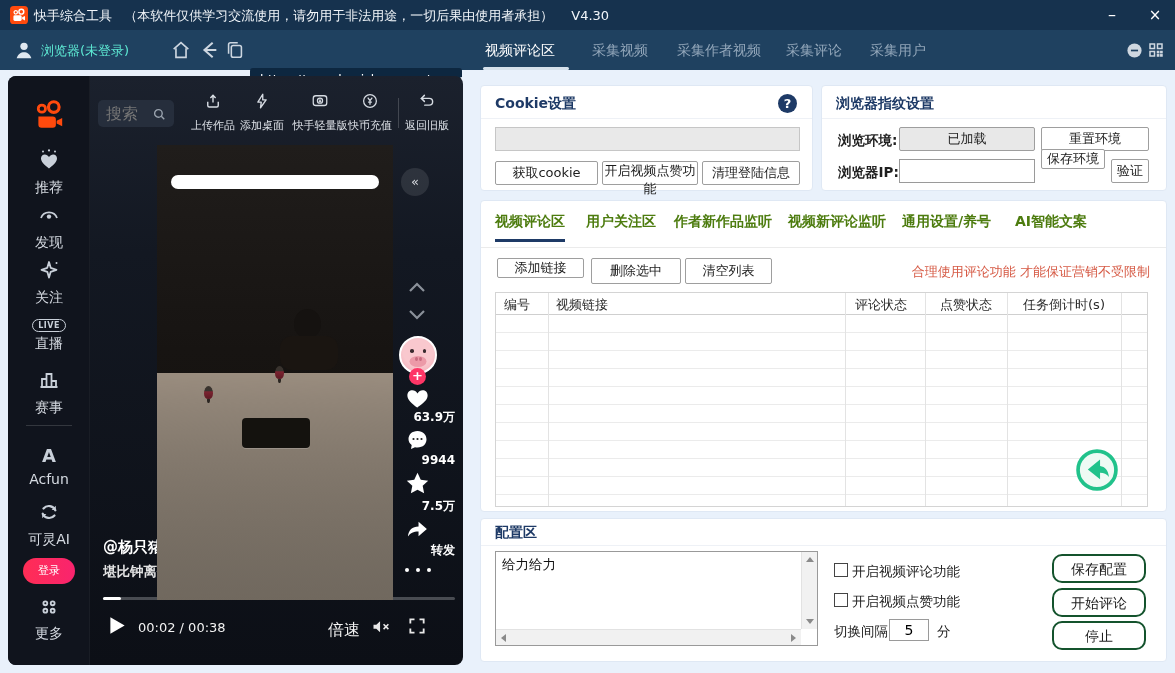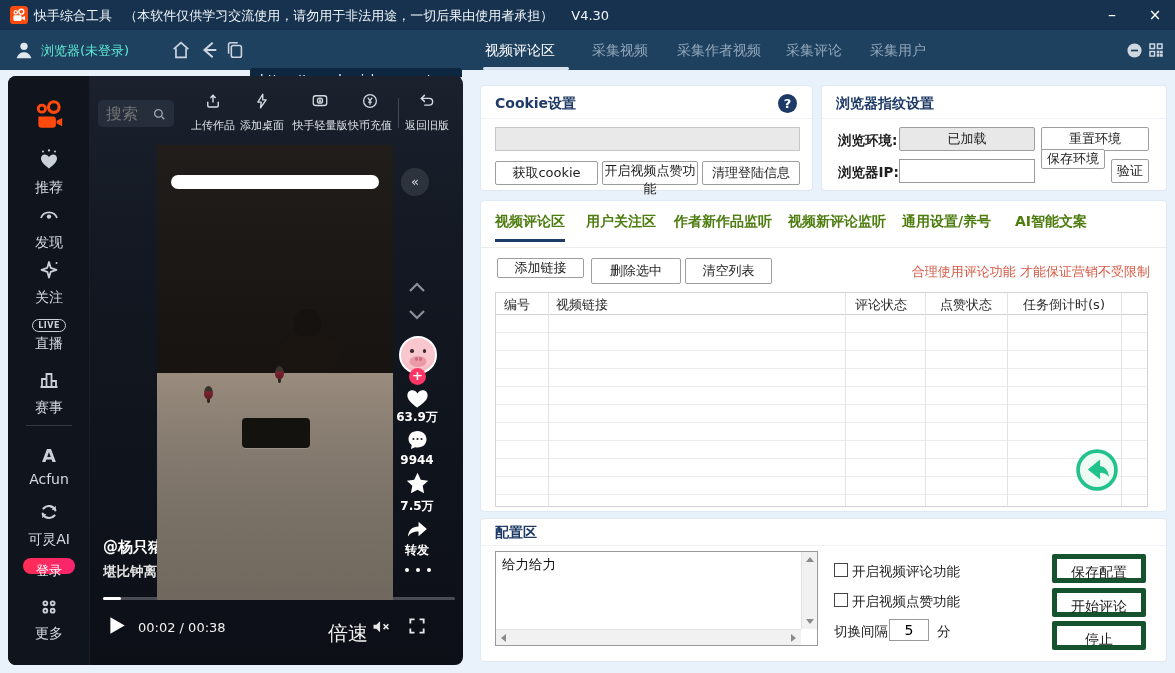--- a/index.html
+++ b/index.html
@@ -23,22 +23,22 @@
 
   
   .player { position:absolute; left:8px; top:76px; width:455px; height:589px; border-radius:8px; overflow:hidden;
             background:linear-gradient(180deg,#1b212d 0%,#131822 30%,#0c0f16 100%); }
   .ks-side { position:absolute; left:0; top:0; width:82px; height:589px; background:#10141d;
              border-right:1px solid rgba(255,255,255,.04); }
   .side-item { position:absolute; left:0; width:82px; text-align:center; color:#c9d0d9; }
   .side-item .lbl { display:block; font-size:14px; margin-top:3px; color:#d6dbe2; }
   .live-badge { display:inline-block; border:1.5px solid #c9d0d9; border-radius:9px; font-size:8px;
                 padding:1px 5px; letter-spacing:.5px; color:#c9d0d9; font-weight:bold; }
-  .login-pill { position:absolute; left:15px; width:52px; height:16px; border-radius:13px;
-                background:linear-gradient(90deg,#ff2d55,#f9246e); color:#fff; font-size:13px;
+  .login-pill { position:absolute; left:15px; width:52px; height:26px; border-radius:13px;
+                background:linear-gradient(90deg,#ff2d55,#f9246e); color:#fff; font-size:11px;
                 text-align:center; line-height:26px; }
   .search-pill { position:absolute; left:90px; top:24px; width:76px; height:27px; border-radius:5px;
                  background:#262e3c; display:flex; align-items:center; padding:0 8px; }
   .search-pill input { flex:1; width:40px; background:transparent; border:none; outline:none;
                        color:#aeb6c2; font-size:16px; font-family:inherit; }
   .tb-btn { position:absolute; top:16px; width:50px; text-align:center; color:#e2e6ec; }
   .tb-btn .lbl { display:block; font-size:11px; margin-top:4px; white-space:nowrap; color:#dfe3e9; }
   .tb-div { position:absolute; left:390px; top:22px; width:1px; height:30px; background:rgba(255,255,255,.18); }
 
   .video { position:absolute; left:149px; top:69px; width:236px; height:455px; overflow:hidden;
@@ -51,21 +51,21 @@
   .vinset { position:absolute; left:36%; top:60%; width:29%; height:6.5%; background:#14120e; border-radius:4px;
             box-shadow:0 1px 0 rgba(255,255,255,.18); }
   .phead { position:absolute; left:58%; top:36%; width:27px; height:29px; background:#151210; border-radius:50% 50% 46% 46%; }
   .pbody { position:absolute; left:52%; top:42%; width:58px; height:34px; background:#1a1511; border-radius:12px; }
   .glass { position:absolute; width:9px; height:13px; border-radius:50% 50% 45% 45%/58% 58% 42% 42%;
            background:linear-gradient(#39332e 38%,#7c2330 44%,#5d1a24); box-shadow:0 7px 0 -3px #2b2622; }
   .caption { position:absolute; left:14px; top:30px; width:208px; background:#ffffff; border-radius:10px;
              padding:7px 6px; text-align:center; color:#151515; font-weight:bold; font-size:16.5px; line-height:1.32; }
 
   .rail-ico { position:absolute; text-align:center; }
-  .rail-lbl { position:absolute; width:76px; text-align:center; color:#ffffff; font-size:12px; font-weight:600; }
+  .rail-lbl { position:absolute; width:76px; text-align:right; color:#ffffff; font-size:12px; font-weight:600; }
   .collapse { position:absolute; left:393px; top:92px; width:28px; height:28px; border-radius:50%;
               background:rgba(255,255,255,.10); color:#d8dbe0; text-align:center; line-height:27px; font-size:13px; }
   .avatar { position:absolute; left:391px; top:260px; width:38px; height:38px; border-radius:50%;
             border:2px solid #fff; background:radial-gradient(circle at 50% 38%,#f9c8ce 55%,#f2a8b3);
             overflow:hidden; }
   .avatar .snout { position:absolute; left:50%; top:52%; transform:translateX(-50%); width:17px; height:11px;
                    background:#ec9aa8; border-radius:50%; }
   .avatar .n1,.avatar .n2 { position:absolute; top:56%; width:3px; height:4px; background:#c76b7e; border-radius:50%; }
   .avatar .n1{ left:41%; } .avatar .n2{ left:53%; }
   .avatar .e1,.avatar .e2 { position:absolute; top:33%; width:3.5px; height:3.5px; background:#3a2a2e; border-radius:50%; }
@@ -75,21 +75,21 @@
   .dots3 { position:absolute; left:397px; top:492px; width:26px; display:flex; justify-content:space-between; }
   .dots3 i { width:4px; height:4px; border-radius:50%; background:#fff; }
 
   .vid-author { position:absolute; left:95px; top:462px; color:#fff; font-size:15px; font-weight:bold; white-space:nowrap; }
   .vid-posted { color:rgba(255,255,255,.55); font-size:13px; font-weight:normal; margin-left:6px; }
   .vid-desc { position:absolute; left:95px; top:487px; width:345px; color:rgba(244,244,244,.92); font-size:13.5px;
               font-weight:600; white-space:nowrap; overflow:hidden; }
   .progress { position:absolute; left:95px; top:521px; width:352px; height:3px; background:rgba(255,255,255,.25); border-radius:2px; }
   .progress .played { height:3px; background:#fff; border-radius:2px; }
   .ctrl-time { position:absolute; left:130px; top:544px; color:#f2f2f2; font-size:13px; }
-  .ctrl-speed { position:absolute; left:320px; top:544px; color:#f2f2f2; font-size:20px; }
+  .ctrl-speed { position:absolute; left:320px; top:544px; color:#f2f2f2; font-size:16px; }
 
   
   .card { position:absolute; background:#fff; border:1px solid #dfe8f4; border-radius:4px; }
   .card-title { position:absolute; left:14px; top:9px; font-size:14px; font-weight:bold; color:#1e3a66; }
   .card-sep { position:absolute; left:0; right:0; top:32px; height:1px; background:#eef1f6; }
   .btn { position:absolute; background:#fff; border:1px solid #9e9e9e; border-radius:2px; color:#1c1c1c;
          font-size:13px; text-align:center; font-family:inherit; }
   .btn.gray { background:#e8e8e8; }
   .inp { position:absolute; border:1px solid #9a9a9a; background:#fff; font-family:inherit; font-size:13px; }
   .help-ico { position:absolute; right:15px; top:8px; width:19px; height:19px; border-radius:50%;
@@ -108,22 +108,22 @@
   .green-back { position:absolute; left:594px; top:247px; width:44px; height:44px; }
 
   .cfg-area { position:absolute; left:14px; top:32px; width:323px; height:95px; border:1px solid #999;
               background:#fff; font-size:13.5px; color:#111; }
   .cfg-text { position:absolute; left:6px; top:4px; right:20px; }
   .vtrack { position:absolute; right:0; top:0; bottom:16px; width:16px; background:#f1f1f1; border-left:1px solid #e2e2e2; }
   .htrack { position:absolute; left:0; right:16px; bottom:0; height:16px; background:#f1f1f1; border-top:1px solid #e2e2e2; }
   .tri { width:0; height:0; position:absolute; }
   .chk { position:absolute; width:14px; height:14px; border:1.5px solid #444; background:#fff; }
   .chk-lbl { position:absolute; font-size:13.5px; color:#1f1f1f; white-space:nowrap; }
-  .big-btn { position:absolute; left:571px; width:94px; height:29px; background:#fff; border:5px solid #14532d;
-             border-radius:2px; font-size:14px; color:#1c1c1c; text-align:center; line-height:27px; }
+  .big-btn { position:absolute; left:571px; width:94px; height:29px; background:#fff; border:2px solid #14532d;
+             border-radius:10px; font-size:14px; color:#1c1c1c; text-align:center; line-height:27px; }
 </style>
 </head>
 <body>
 
 <div id="app">
 
   <div class="titlebar">
     <svg class="abs" style="left:10px;top:6px" width="18" height="18" viewBox="0 0 20 20">
       <rect width="20" height="20" rx="4" fill="#ff4a0d"></rect>
       <circle cx="12.6" cy="6.3" r="2.7" fill="none" stroke="#fff" stroke-width="1.6"></circle>

